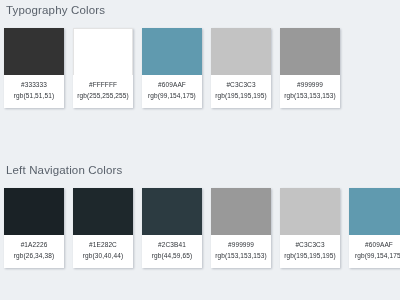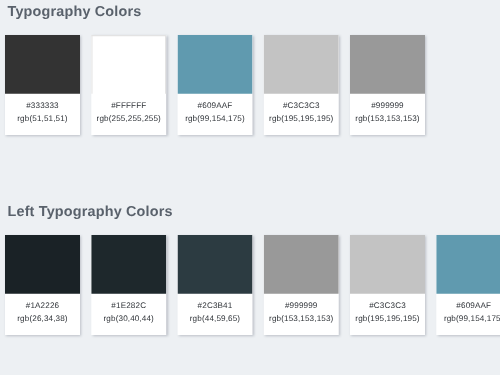--- a/index.html
+++ b/index.html
@@ -26,21 +26,21 @@
     width: 400px;
   }
   #section-typography { top: 0; }
   #section-leftnav { top: 160px; }
 
   .section-heading {
     position: absolute;
     left: 6px;
     top: 4px;
     font-size: 11.5px;
-    font-weight: 700;
+    font-weight: 400;
     color: #59616b;
     letter-spacing: 0.15px;
     white-space: nowrap;
   }
 
   .swatch-row {
     position: absolute;
     left: 0;
     top: 28px;
     width: 400px;
@@ -131,21 +131,21 @@
           <div class="swatch-chip" style="background: rgb(153, 153, 153);"></div>
           <div class="swatch-labels">
             <span class="swatch-hex">#999999</span>
             <span class="swatch-rgb">rgb(153,153,153)</span>
           </div>
         </div>
       </div>
   </div>
 
   <div class="section" id="section-leftnav">
-    <div class="section-heading">Left Typography Colors</div>
+    <div class="section-heading">Left Navigation Colors</div>
     <div class="swatch-row">
         <div class="swatch-card" style="left: 4px;">
           <div class="swatch-chip" style="background: rgb(26, 34, 38);"></div>
           <div class="swatch-labels">
             <span class="swatch-hex">#1A2226</span>
             <span class="swatch-rgb">rgb(26,34,38)</span>
           </div>
         </div>
         <div class="swatch-card" style="left: 73px;">
           <div class="swatch-chip" style="background: rgb(30, 40, 44);"></div>

